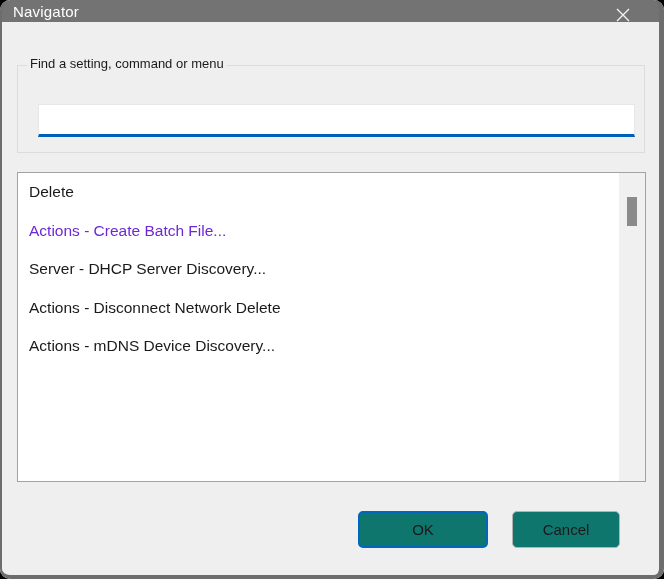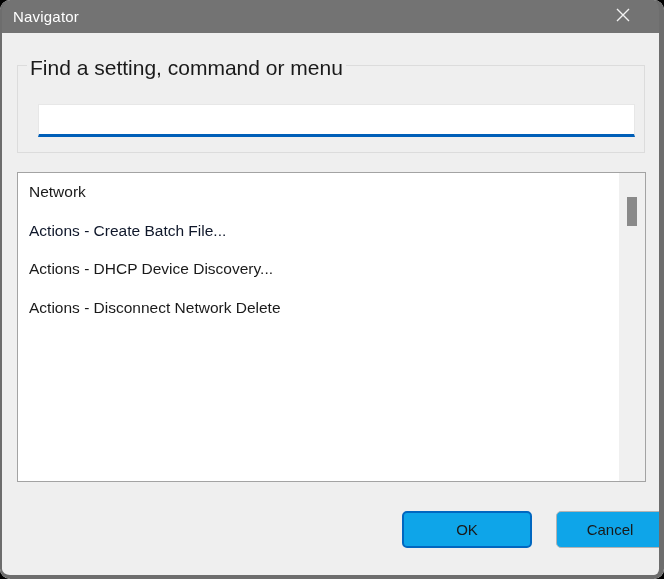--- a/index.html
+++ b/index.html
@@ -19,21 +19,21 @@
   #dialog::after {
     content: "";
     position: absolute; inset: 0;
     border-radius: 10px;
     border-left: 2px solid #6d6d6d;
     border-right: 5px solid #6d6d6d;
     border-bottom: 4px solid #6d6d6d;
     pointer-events: none;
   }
   .titlebar {
-    position: absolute; left: 0; top: 0; width: 664px; height: 33px;
+    position: absolute; left: 0; top: 0; width: 664px; height: 22px;
     background: #737373;
     border-radius: 10px 10px 0 0;
     display: flex; align-items: center;
   }
   .title {
     color: #ffffff; font-size: 15px; padding-left: 13px;
     letter-spacing: 0.2px;
   }
   .close-btn {
     position: absolute; right: 18px; top: 0; height: 33px; width: 46px;
@@ -42,21 +42,21 @@
   }
   .groupbox {
     position: absolute; left: 17px; top: 65px;
     width: 628px; height: 88px;
     border: 1px solid #dcdcdc;
     box-sizing: border-box;
   }
   .groupbox-label {
     position: absolute; left: 9px; top: -10px;
     background: #efefef; padding: 0 3px;
-    font-size: 21px; color: #1a1a1a; white-space: nowrap;
+    font-size: 13px; color: #1a1a1a; white-space: nowrap;
   }
   .search-input {
     position: absolute; left: 20px; top: 38px;
     width: 583px; height: 29px;
     background: #ffffff;
     border: 1px solid #e7e7e7;
     border-bottom: 3px solid #005fb8;
     box-sizing: content-box;
     outline: none;
     font-family: "Liberation Sans", sans-serif;
@@ -74,40 +74,39 @@
     position: absolute; left: 0; top: 0; right: 26px; bottom: 0;
     display: flex; flex-direction: column;
   }
   .list-item {
     height: 38.5px; flex: 0 0 38.5px;
     display: flex; align-items: center;
     padding-left: 11px;
     font-size: 15.5px; color: #1a1a1a;
     white-space: nowrap; overflow: hidden;
   }
-  .list-item.disabled { color: #0f172a; }
+  .list-item.disabled { color: #6d28d9; }
   .scrollbar {
     position: absolute; top: 0; right: 0; bottom: 0; width: 26px;
     background: #f0f0f0;
   }
   .scroll-thumb {
     position: absolute; top: 24px; left: 8px;
     width: 10px; height: 29px;
     background: #8a8a8a;
   }
   .btn {
     position: absolute; top: 511px; height: 37px;
-    background: #0ea5e9;
+    background: #0f766e;
     border-radius: 5px;
     font-family: "Liberation Sans", sans-serif;
     font-size: 15px; color: #1a1a1a;
     display: flex; align-items: center; justify-content: center;
     box-sizing: border-box;
     cursor: default;
-    margin-left: 44px;
   }
   .btn-ok   { left: 358px; width: 130px; border: 2px solid #0067c0; }
   .btn-cancel { left: 512px; width: 108px; border: 1px solid #b3b3b3; }
 </style>
 </head>
 <body>
 
 <div id="dialog">
 
   <div class="titlebar">
@@ -122,30 +121,33 @@
   </div>
 
   <div class="groupbox">
     <span class="groupbox-label">Find a setting, command or menu</span>
     <input class="search-input" type="text" value="" placeholder="" style="">
   </div>
 
   <div class="listbox">
     <div class="list-rows">
       <div class="list-item">
-          <span>Network</span>
+          <span>Delete</span>
         </div>
         <div class="list-item disabled">
           <span>Actions - Create Batch File...</span>
         </div>
         <div class="list-item">
-          <span>Actions - DHCP Device Discovery...</span>
+          <span>Server - DHCP Server Discovery...</span>
         </div>
         <div class="list-item">
           <span>Actions - Disconnect Network Delete</span>
+        </div>
+        <div class="list-item">
+          <span>Actions - mDNS Device Discovery...</span>
         </div>
     </div>
     <div class="scrollbar">
       <div class="scroll-thumb"></div>
     </div>
   </div>
 
   <button class="btn btn-ok">OK</button>
   <button class="btn btn-cancel">Cancel</button>
 

